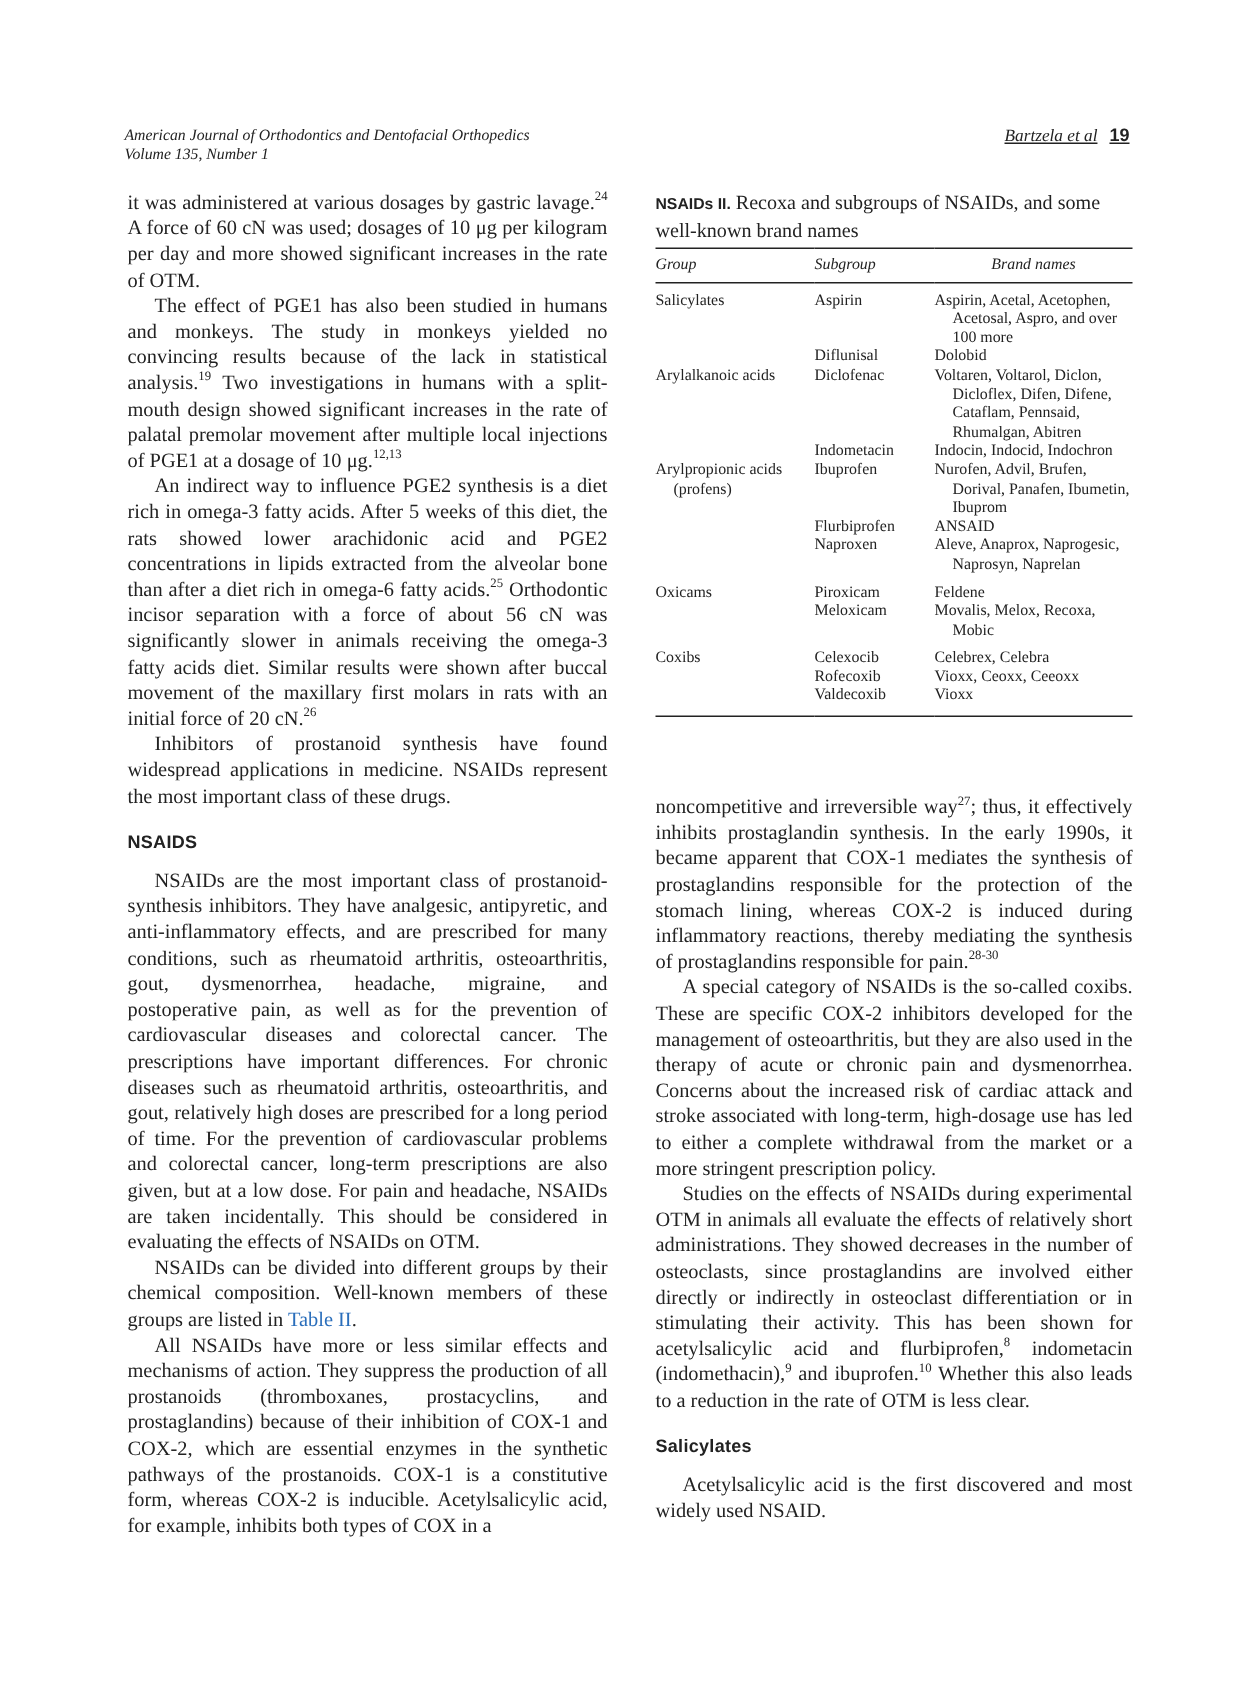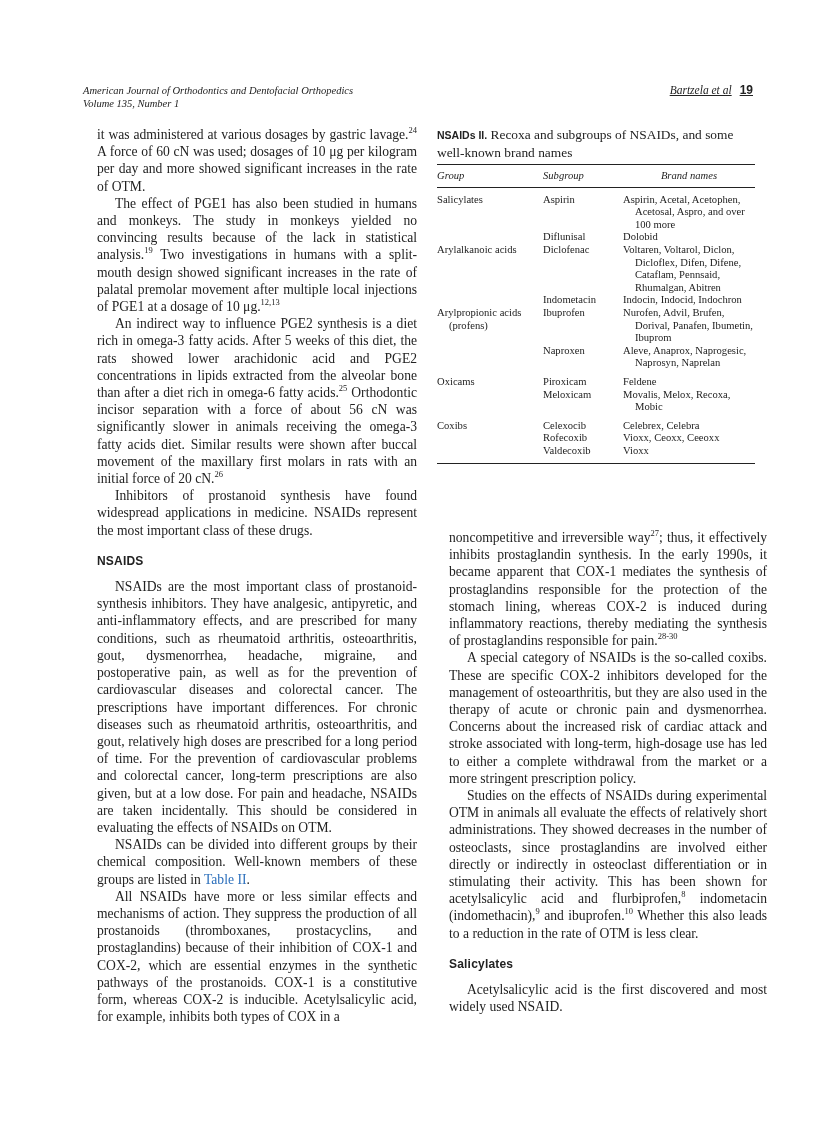--- a/index.html
+++ b/index.html
@@ -1,20 +1,20 @@
 <!DOCTYPE html>
 <html><head>
 <meta charset="utf-8">
 <style>
   * { box-sizing: border-box; margin: 0; padding: 0; }
   body { width: 838px; height: 1122px; background: #fff; position: relative; font-family: "Liberation Serif", serif; color: #222; overflow: hidden; }
   .header { position: absolute; left: 83px; top: 68px; width: 670px; font-size: 10.5px; font-style: italic; line-height: 13px; color: #222; margin-top: 16px; }
   .header .right { position: absolute; right: 0; top: 0; font-style: italic; font-size: 11.5px; text-decoration: underline; }
   .header .right b { font-style: normal; font-family: "Liberation Sans", sans-serif; font-weight: bold; margin-left: 8px; font-size: 12px; }
-  .col { position: absolute; font-size: 13.6px; line-height: 17.2px; text-align: justify; margin-left: 12px; }
+  .col { position: absolute; font-size: 13.6px; line-height: 17.2px; text-align: justify; }
   .col-left { left: 85px; top: 126px; width: 320px; }
   .col-right { left: 437px; width: 318px; }
   .col p { text-indent: 18px; hyphens: auto; }
   .col p.noind { text-indent: 0; }
   sup { font-size: 8.5px; line-height: 0; vertical-align: super; }
   h3 { font-family: "Liberation Sans", sans-serif; font-weight: bold; font-size: 12px; margin: 14px 0 8px 0; letter-spacing: 0.2px; }
   .link { color: #2a6ebb; }
   .table-wrap { position: absolute; left: 437px; top: 126px; width: 318px; }
   .table-caption { font-size: 13.4px; line-height: 17px; }
   .table-caption b { font-family: "Liberation Sans", sans-serif; font-size: 10.5px; }
@@ -79,20 +79,25 @@
           <td>Indometacin</td>
           <td class="brand">Indocin, Indocid, Indochron</td>
         </tr>
       <tr>
           <td class="brand">Arylpropionic acids (profens)</td>
           <td>Ibuprofen</td>
           <td class="brand">Nurofen, Advil, Brufen, Dorival, Panafen, Ibumetin, Ibuprom</td>
         </tr>
       <tr>
           <td></td>
+          <td>Flurbiprofen</td>
+          <td class="brand">ANSAID</td>
+        </tr>
+      <tr>
+          <td></td>
           <td>Naproxen</td>
           <td class="brand">Aleve, Anaprox, Naprogesic, Naprosyn, Naprelan</td>
         </tr>
       <tr class="grp">
           <td>Oxicams</td>
           <td>Piroxicam</td>
           <td class="brand">Feldene</td>
         </tr>
       <tr>
           <td></td>

